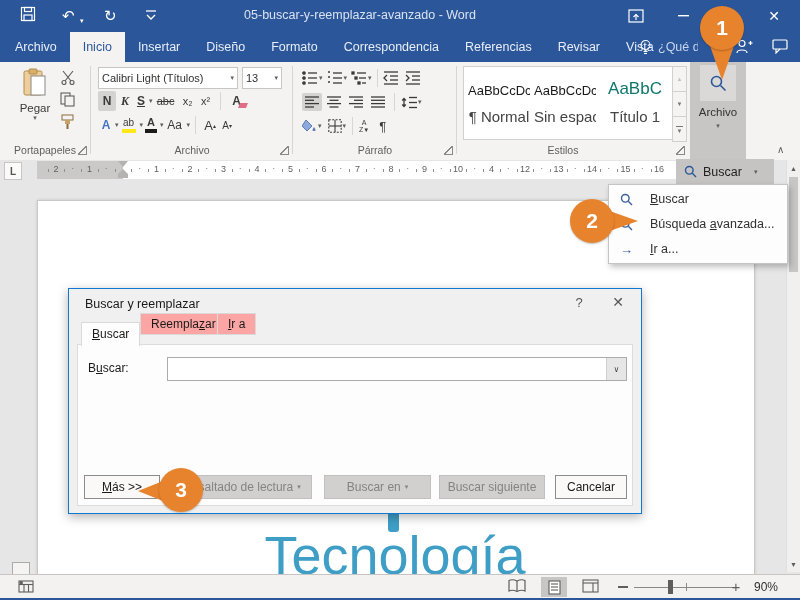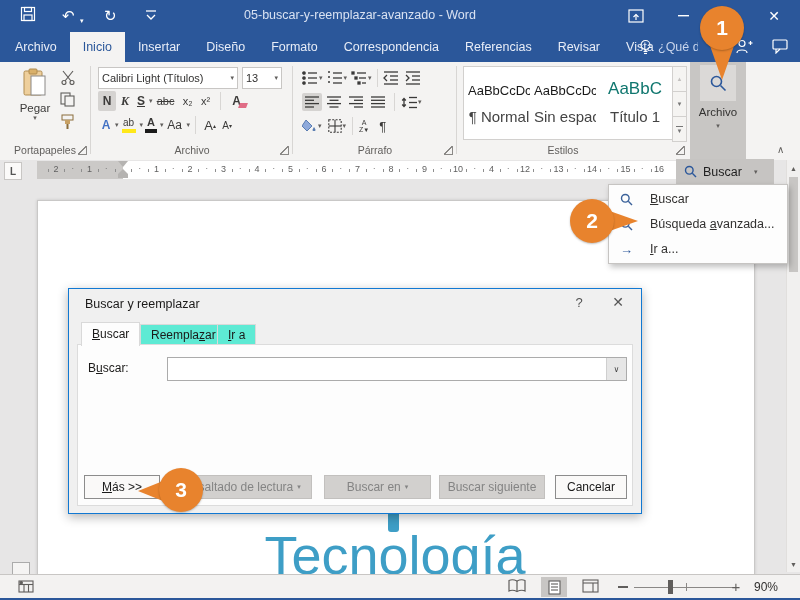--- a/index.html
+++ b/index.html
@@ -61,21 +61,21 @@
   .vthumb{position:absolute;left:2px;top:17px;width:9px;height:95px;background:#C8C6C4;cursor:pointer;}
 
   
   .findbtn{position:absolute;left:676px;top:159px;width:98px;height:25px;background:#C6C4C2;display:flex;align-items:center;z-index:6;cursor:pointer;}
   .menu{position:absolute;left:608px;top:184px;width:178px;height:78px;background:#FDFDFD;border:1px solid #C6C4C2;box-shadow:2px 3px 6px rgba(0,0,0,.25);z-index:7;}
   .mitem{position:absolute;left:1px;width:174px;height:24px;display:flex;align-items:center;font-size:12.5px;color:#323130;cursor:pointer;}
   .mitem .mic{width:30px;padding-left:10px;display:flex;align-items:center;}
 
   
   .dialog{position:absolute;left:68px;top:288px;width:572px;height:224px;background:#F0F0F0;border:1px solid #1178D2;box-shadow:0 3px 10px rgba(0,0,0,.3);z-index:5;font-size:12px;color:#1b1a19;}
-  .dtab{position:absolute;height:20px;line-height:20px;padding:0 10px;border:1px solid #D9D9D9;background:#5eead4;top:35px;cursor:pointer;}
+  .dtab{position:absolute;height:20px;line-height:20px;padding:0 10px;border:1px solid #D9D9D9;background:#fca5a5;top:24px;cursor:pointer;}
   .dtab.active{top:33px;height:23px;line-height:23px;background:#FDFDFD;border-bottom:none;z-index:2;}
   .dpanel{position:absolute;left:8px;top:55px;width:554px;height:160px;background:#FDFDFD;border:1px solid #DCDCDC;}
   .wbtn{position:absolute;height:22px;font-size:12px;display:flex;align-items:center;justify-content:center;background:#FAF9F8;border:1px solid #8C8C8C;color:#1a1a1a;cursor:pointer;}
   .wbtn.disabled{background:#D2D0CE;border-color:#C2C0BE;color:#848484;cursor:default;}
 
   
   .marker{position:absolute;z-index:9;}
   .mcircle{position:absolute;width:44px;height:44px;border-radius:50%;background:#E8832D;display:flex;align-items:center;justify-content:center;
            color:#fff;font-size:21px;font-weight:bold;box-shadow:0 1px 2px rgba(0,0,0,.25);}
   .mtail{position:absolute;}

